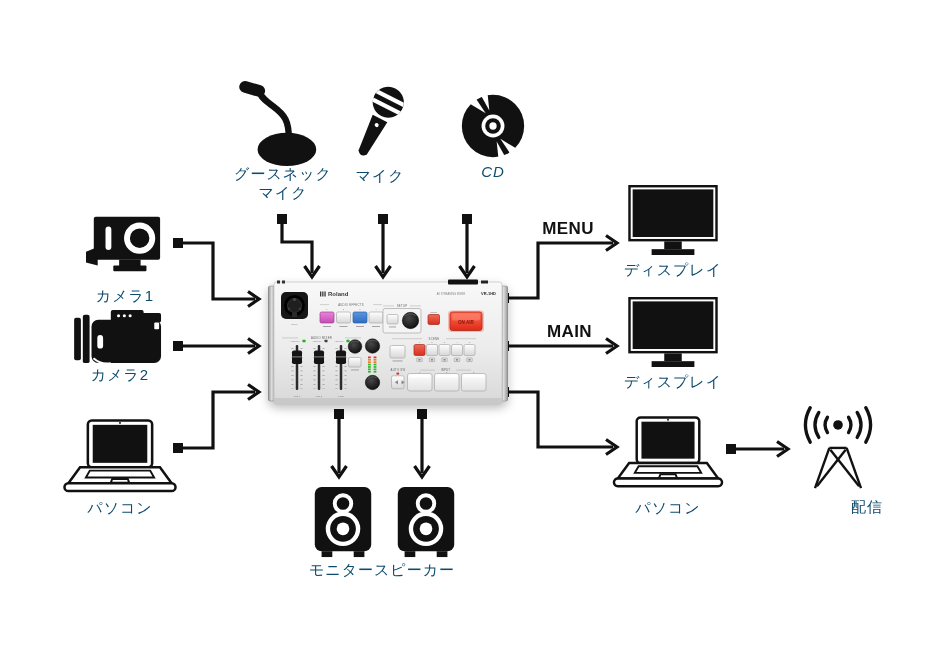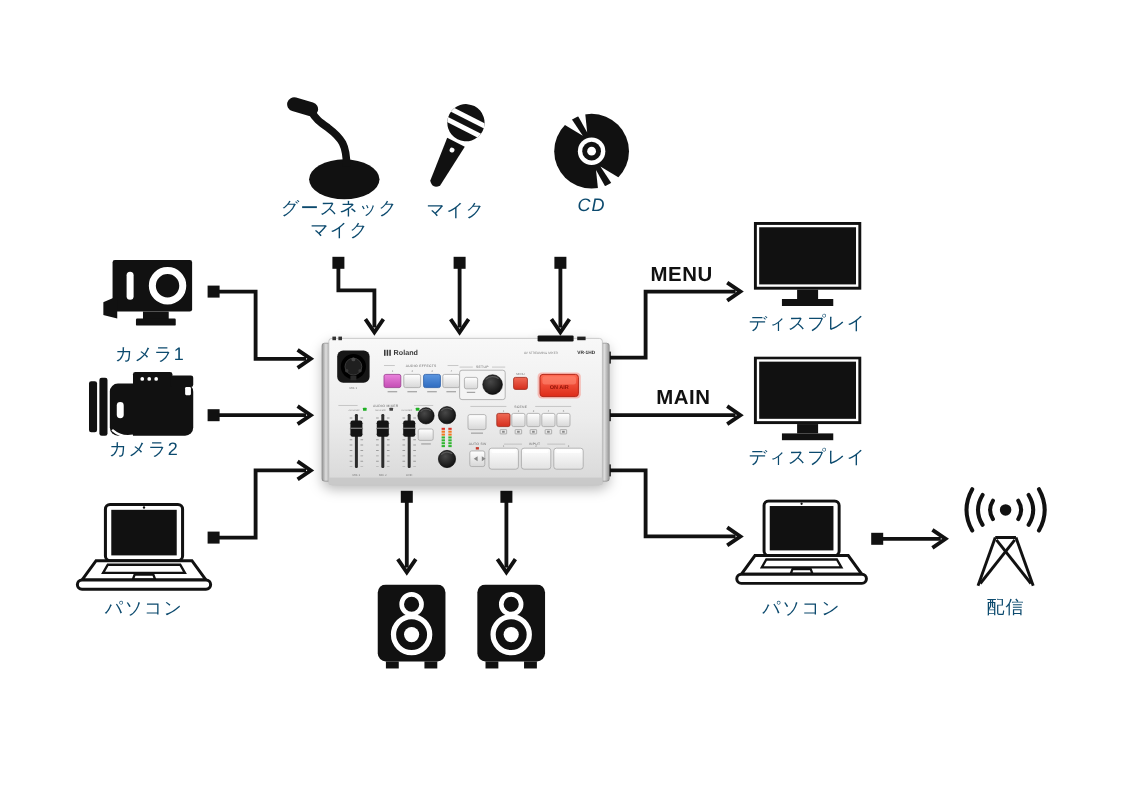--- a/index.html
+++ b/index.html
@@ -240,21 +240,21 @@
         <path d="M79,8 Q89,26 79,44"></path>
       </g>
       <g stroke="#111" stroke-width="2.5" fill="none">
         <path d="M41,50 L59,50"></path>
         <path d="M41,50 L26,92"></path>
         <path d="M59,50 L74,92"></path>
         <path d="M42,52 L72,90"></path>
         <path d="M58,52 L28,90"></path>
       </g>
     </svg>
-    <div class="jp" style="left:3px;top:97px;width:90px;">
+    <div class="jp" style="left:3px;top:97px;width:90px;text-align:right;">
       <div>配信</div>
     </div>
   </div>
 
   <div class="node" style="left:314px;top:487px;">
     <svg width="58" height="72" viewBox="0 0 58 74">
       <rect x="0" y="0" width="58" height="66" rx="7" fill="#111"></rect>
       <circle cx="29" cy="17" r="8.5" fill="none" stroke="#fff" stroke-width="4"></circle>
       <circle cx="29" cy="43" r="15.5" fill="none" stroke="#fff" stroke-width="4.5"></circle>
       <circle cx="29" cy="43" r="6.5" fill="#fff"></circle>
@@ -264,20 +264,23 @@
   </div>
   <div class="node" style="left:397px;top:487px;">
     <svg width="58" height="72" viewBox="0 0 58 74">
       <rect x="0" y="0" width="58" height="66" rx="7" fill="#111"></rect>
       <circle cx="29" cy="17" r="8.5" fill="none" stroke="#fff" stroke-width="4"></circle>
       <circle cx="29" cy="43" r="15.5" fill="none" stroke="#fff" stroke-width="4.5"></circle>
       <circle cx="29" cy="43" r="6.5" fill="#fff"></circle>
       <rect x="7" y="66" width="11" height="6" fill="#111"></rect>
       <rect x="40" y="66" width="11" height="6" fill="#111"></rect>
     </svg>
+  </div>
+  <div class="jp" style="left:297px;top:560px;width:170px;">
+    <div>モニタースピーカー</div>
   </div>
 
   <div class="en" style="left:528px;top:218px;width:80px;text-align:center;">MENU</div>
   <div class="en" style="left:526px;top:321px;width:66px;text-align:right;">MAIN</div>
 
   <div class="node" style="left:268px;top:279px;">
     <svg class="mixer-svg" width="240" height="126" viewBox="0 -3 240 126">
       <defs>
         <linearGradient id="railG" x1="0" y1="0" x2="1" y2="0">
           <stop offset="0" stop-color="#8b8b8b"></stop>

